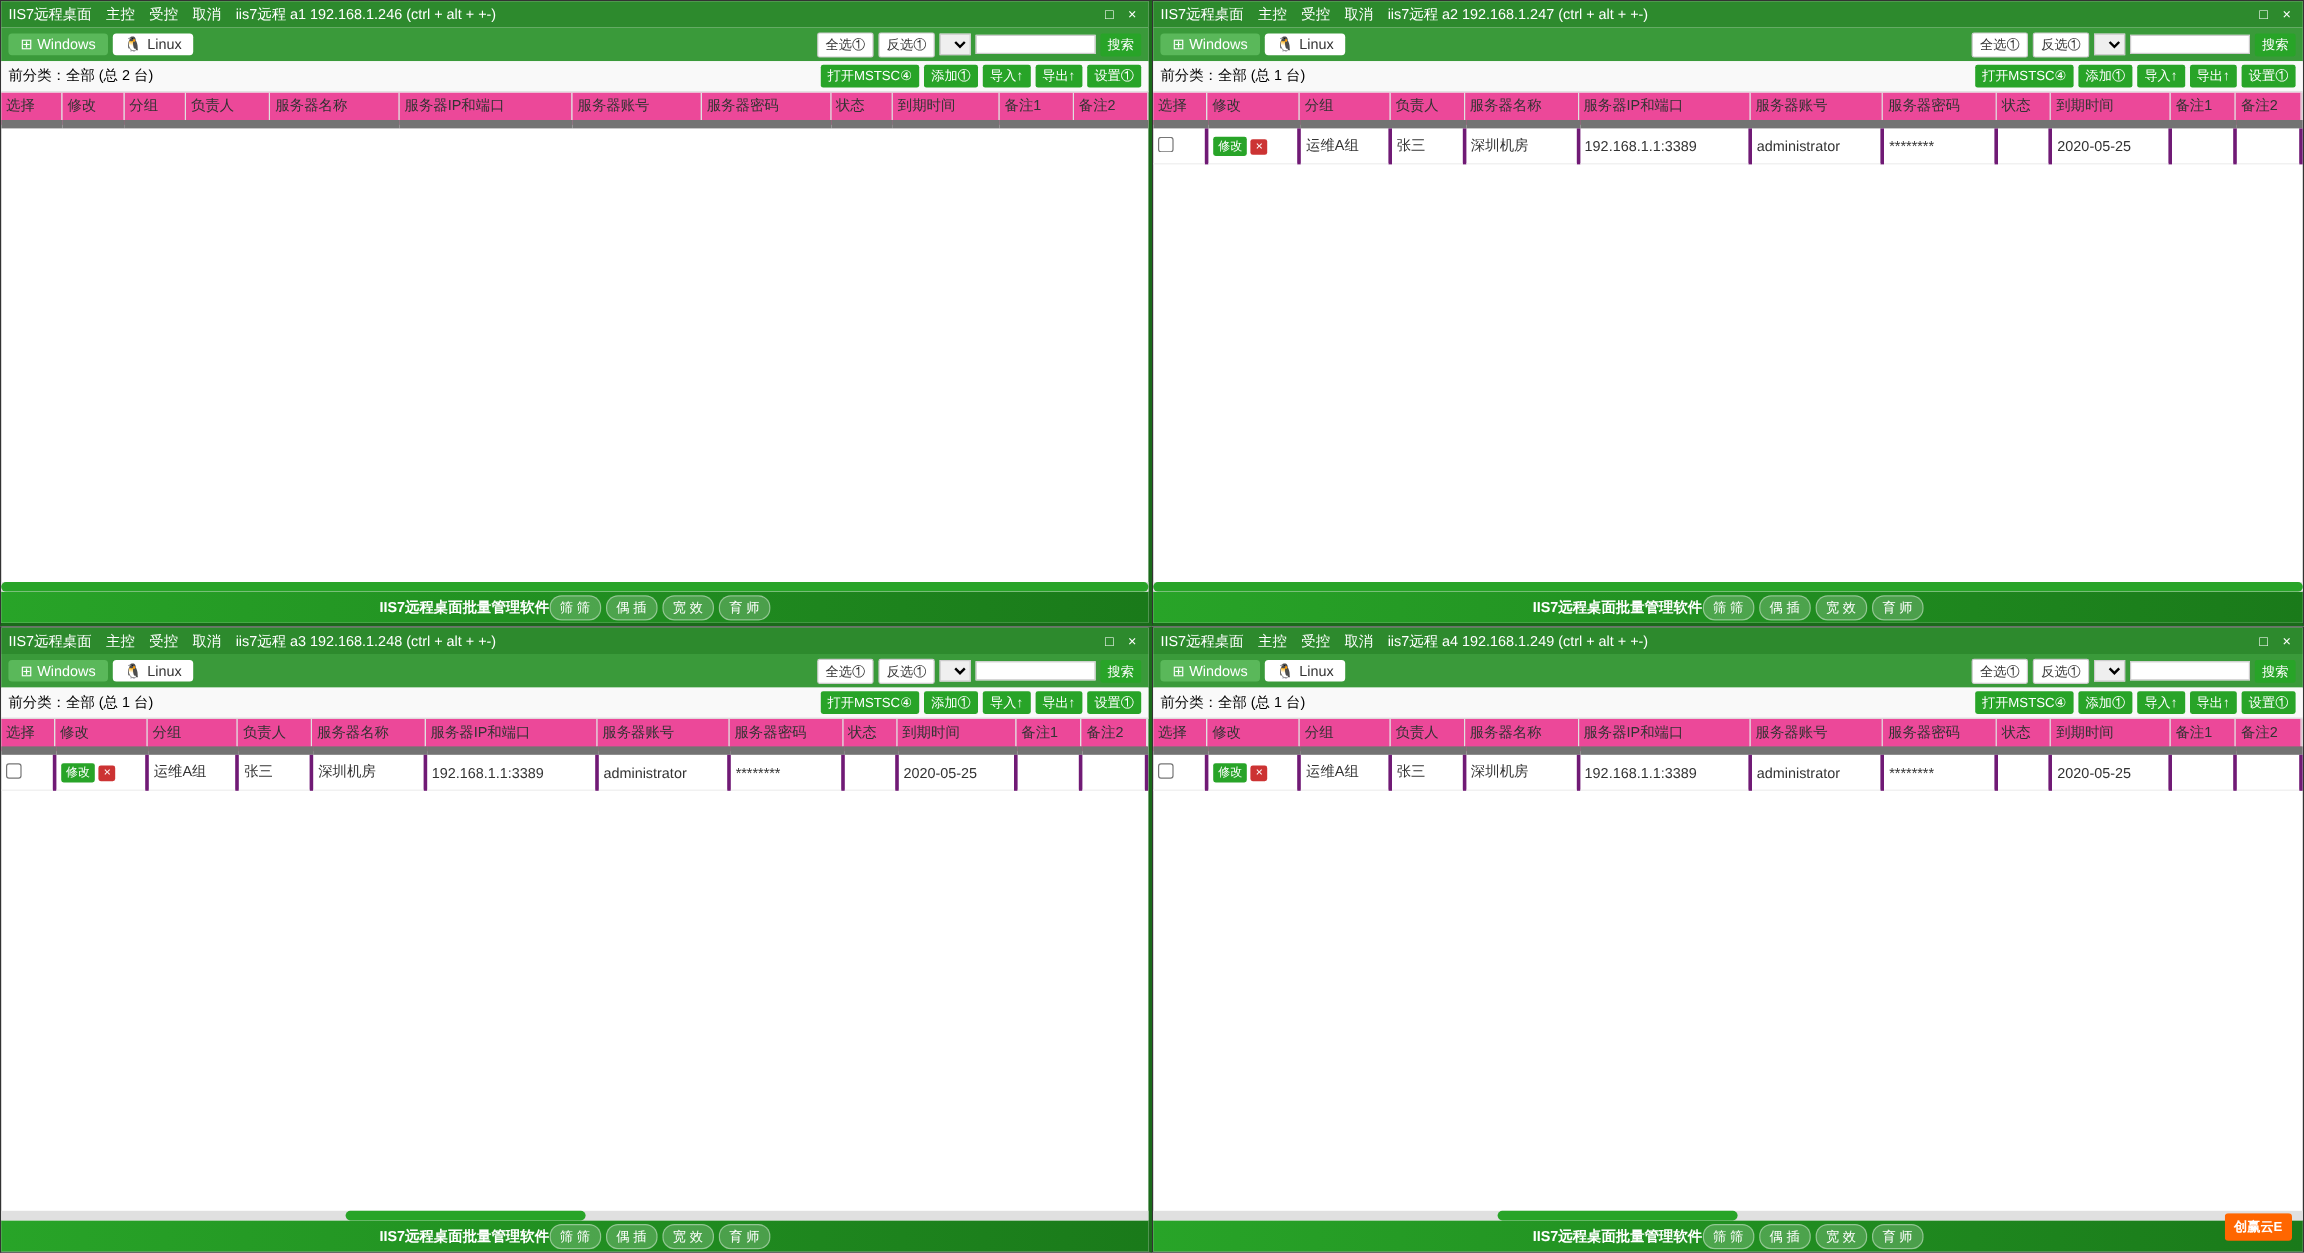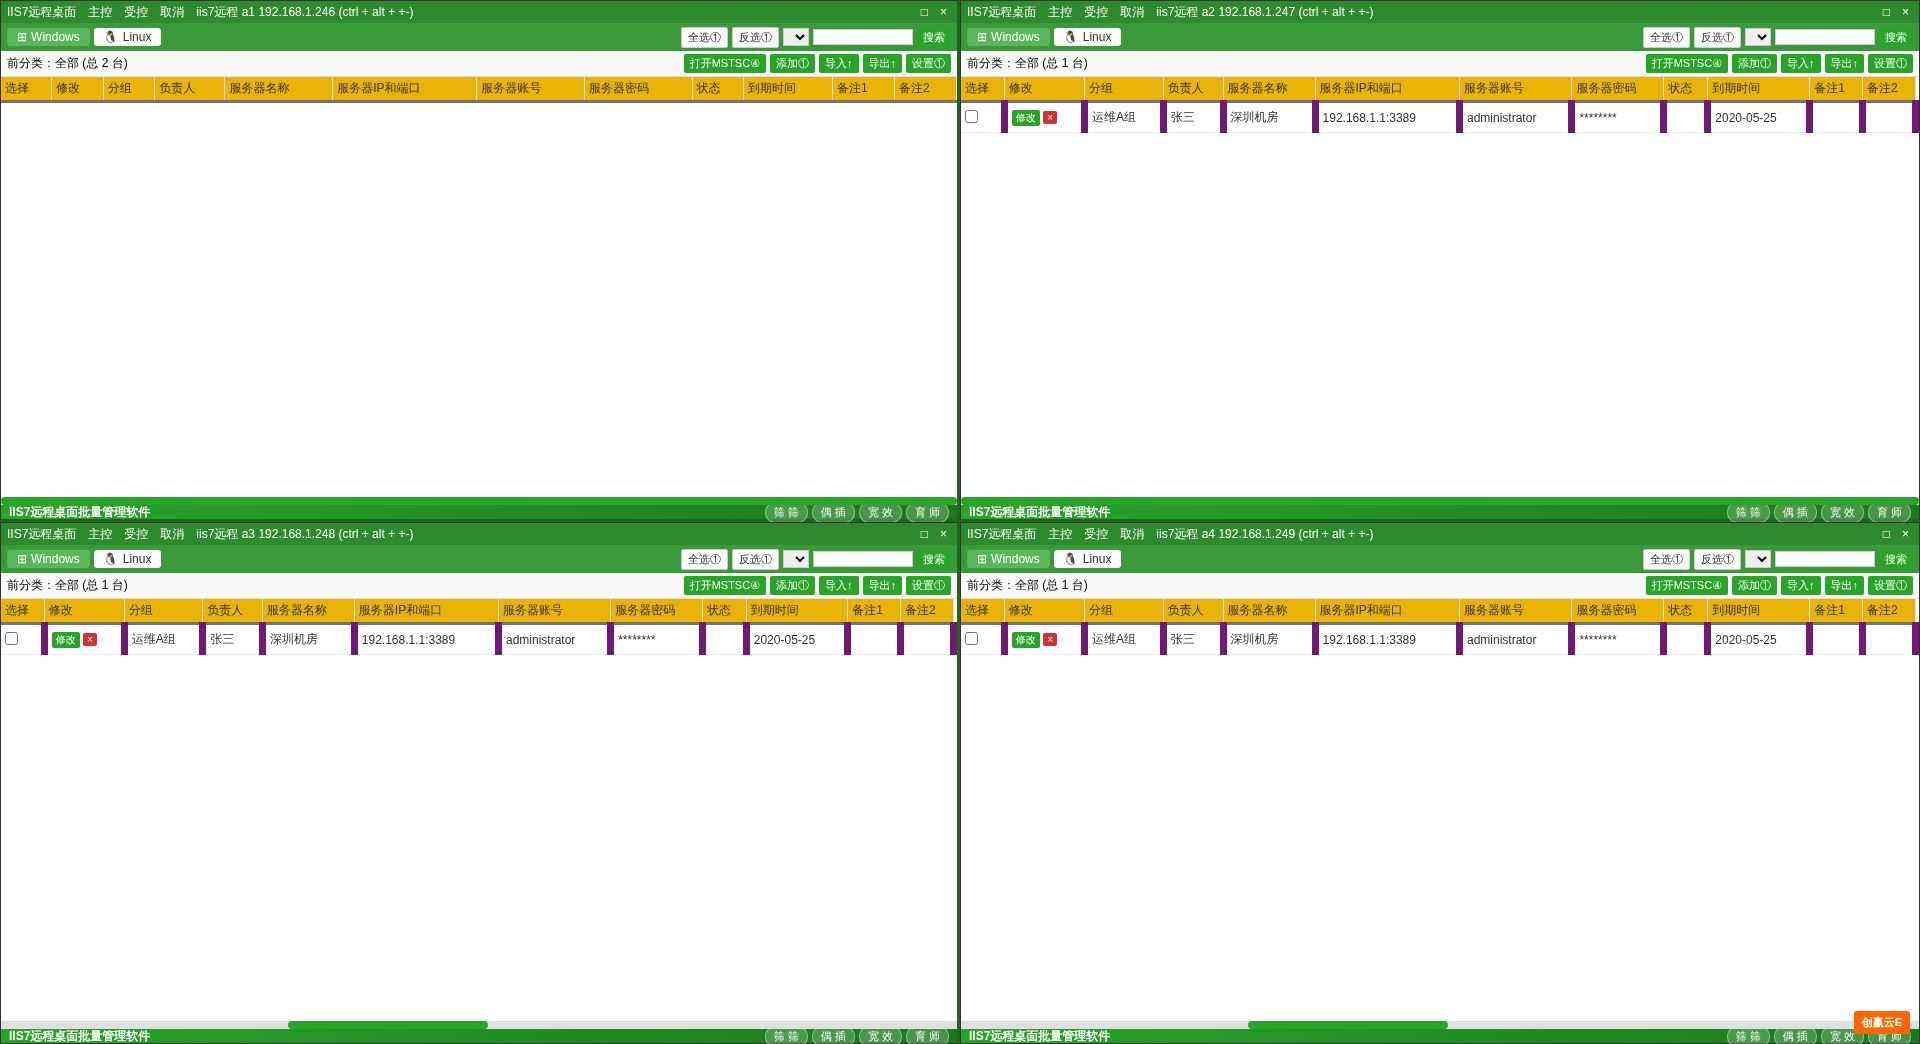--- a/index.html
+++ b/index.html
@@ -26,28 +26,28 @@
     .tab-icon { font-size: 12px; }
     .btn-green { background: #28a428; color: white; border: none; padding: 2px 6px; border-radius: 2px; cursor: pointer; font-size: 11px; display: flex; align-items: center; gap: 2px; }
     .btn-outline { background: white; color: #333; border: 1px solid #ccc; padding: 2px 6px; border-radius: 2px; cursor: pointer; font-size: 11px; }
     .search-box { border: 1px solid #ccc; padding: 1px 4px; width: 100px; font-size: 11px; }
     .search-btn { background: #28a428; color: white; border: none; padding: 2px 6px; border-radius: 2px; cursor: pointer; font-size: 11px; }
     .select-small { border: 1px solid #ccc; padding: 1px 2px; font-size: 11px; }
     
     
     .table-container { flex: 1; overflow: auto; }
     table { width: 100%; border-collapse: collapse; font-size: 11px; }
-    table th { background: #eab308; border-bottom: 3px solid #737373; border-right: 1px solid #e0e0e0; padding: 3px 4px; text-align: left; white-space: nowrap; font-weight: normal; color: #333; }
-    table td { border-bottom: 1px solid #eee; border-right: 7px solid #701a75; padding: 6px 4px; white-space: nowrap; color: #333; margin-top: 39px; }
+    table th { background: #ec4899; border-bottom: 7px solid #737373; border-right: 1px solid #e0e0e0; padding: 3px 4px; text-align: left; white-space: nowrap; font-weight: normal; color: #333; }
+    table td { border-bottom: 1px solid #eee; border-right: 3px solid #701a75; padding: 6px 4px; white-space: nowrap; color: #333; margin-top: 39px; }
     
     .edit-btn { background: #28a428; color: white; border: none; padding: 1px 4px; border-radius: 2px; cursor: pointer; font-size: 10px; }
     .del-btn { background: #cc3333; color: white; border: none; padding: 1px 4px; border-radius: 2px; cursor: pointer; font-size: 10px; }
     
     
-    .bottom-bar { background: linear-gradient(to right, #28a428, #1a7a1a); color: white; padding: 3px 8px; display: flex; align-items: center; justify-content: space-between; height: 14px; }
+    .bottom-bar { background: linear-gradient(to right, #28a428, #1a7a1a); color: white; padding: 3px 8px; display: flex; align-items: center; justify-content: center; height: 26px; }
     .bottom-bar-title { font-size: 12px; font-weight: bold; }
     .bottom-btns { display: flex; gap: 4px; }
     .bottom-btn { background: rgba(255,255,255,0.2); color: white; border: 1px solid rgba(255,255,255,0.4); padding: 2px 8px; border-radius: 10px; cursor: pointer; font-size: 11px; }
     
     
     .scrollbar-area { height: 8px; background: #e0e0e0; position: relative; }
     .scrollbar-thumb { position: absolute; height: 8px; background: #28a428; border-radius: 4px; }
   </style>
 </head>
 <body>

